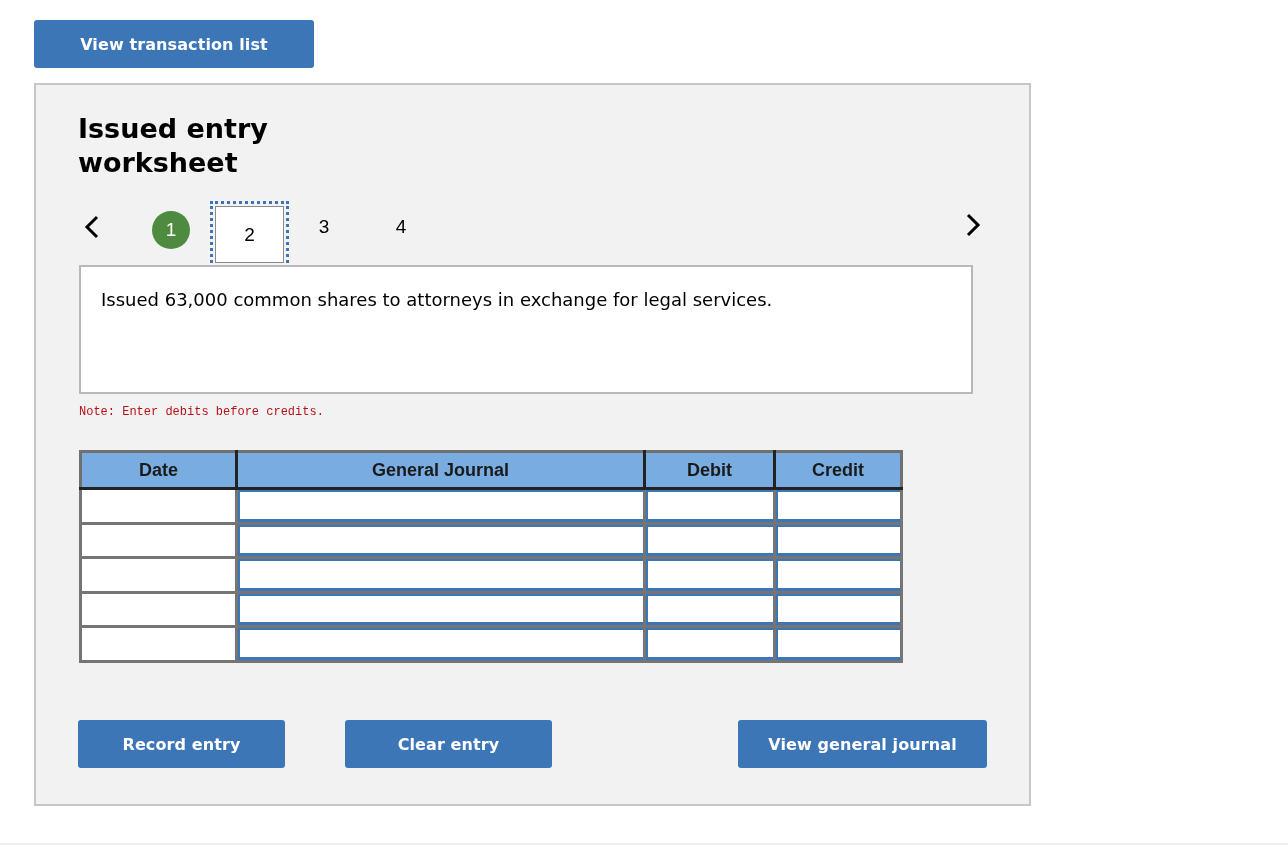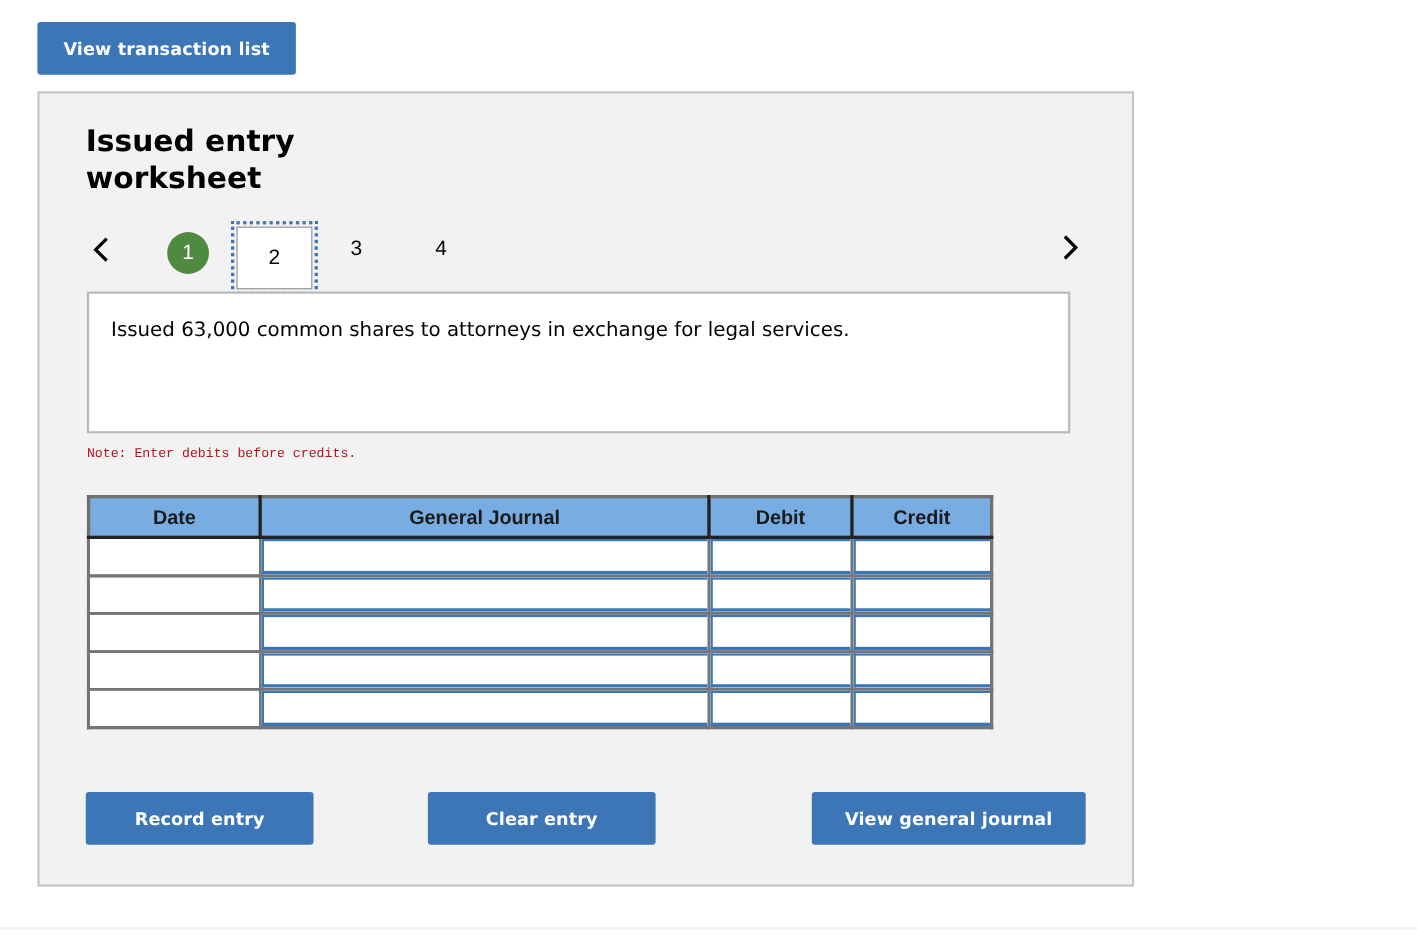--- a/index.html
+++ b/index.html
@@ -21,21 +21,21 @@
     font-family: "DejaVu Sans", sans-serif;
     font-weight: bold;
     font-size: 16px;
     display: flex;
     align-items: center;
     justify-content: center;
     cursor: pointer;
     box-sizing: border-box;
     letter-spacing: 0.1px;
   }
-  #btn-view-transactions { left: 34px; top: 20px; width: 235px; height: 48px; }
+  #btn-view-transactions { left: 34px; top: 20px; width: 280px; height: 48px; }
 
   .panel {
     position: absolute;
     left: 34px;
     top: 83px;
     width: 997px;
     height: 723px;
     background: #f2f2f2;
     border: 2px solid #c6c6c6;
     box-sizing: border-box;
@@ -183,21 +183,21 @@
     right: 0;
     bottom: 0;
     border-top: 2px solid #3d76b7;
     border-bottom: 3px solid #3d76b7;
     border-left: 2px solid #3d76b7;
     background: #fff;
     cursor: text;
   }
 
   #btn-record { left: 78px; top: 720px; width: 207px; height: 48px; }
-  #btn-clear { left: 345px; top: 720px; width: 207px; height: 48px; margin-left: 44px; }
+  #btn-clear { left: 345px; top: 720px; width: 207px; height: 48px; }
   #btn-view-gj { left: 738px; top: 720px; width: 249px; height: 48px; }
 
   .bottom-line {
     position: absolute;
     left: 0;
     top: 843px;
     width: 1288px;
     height: 2px;
     background: #efefef;
   }

